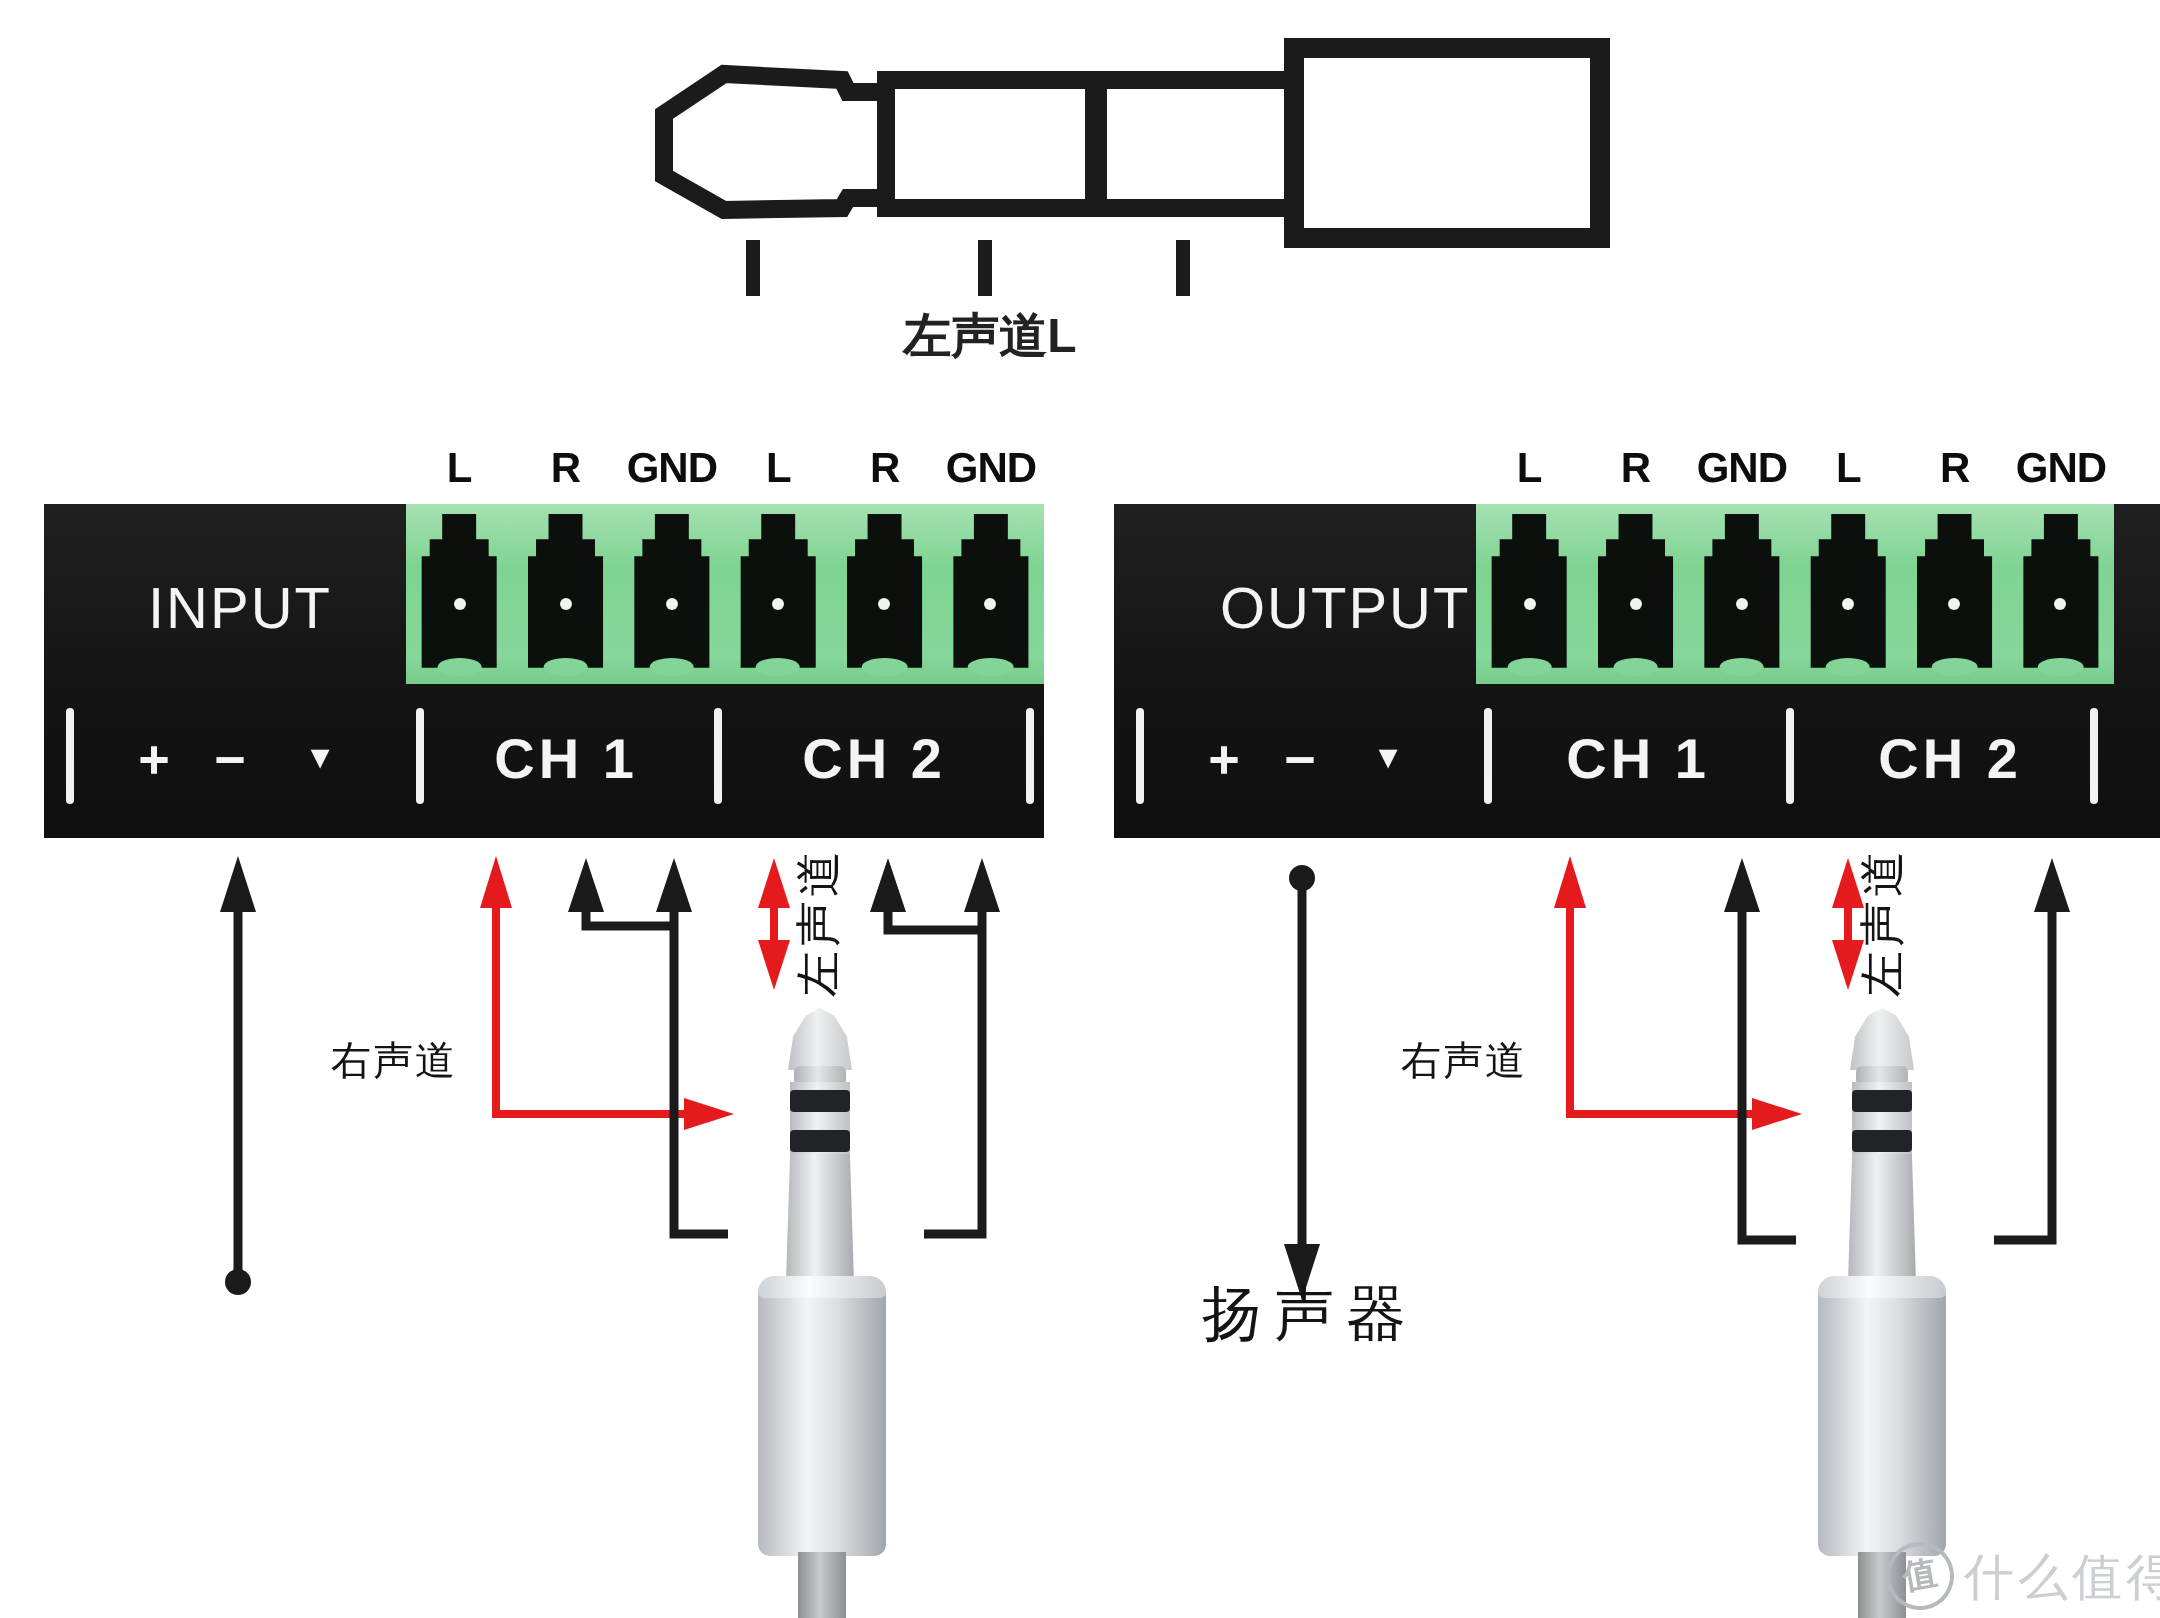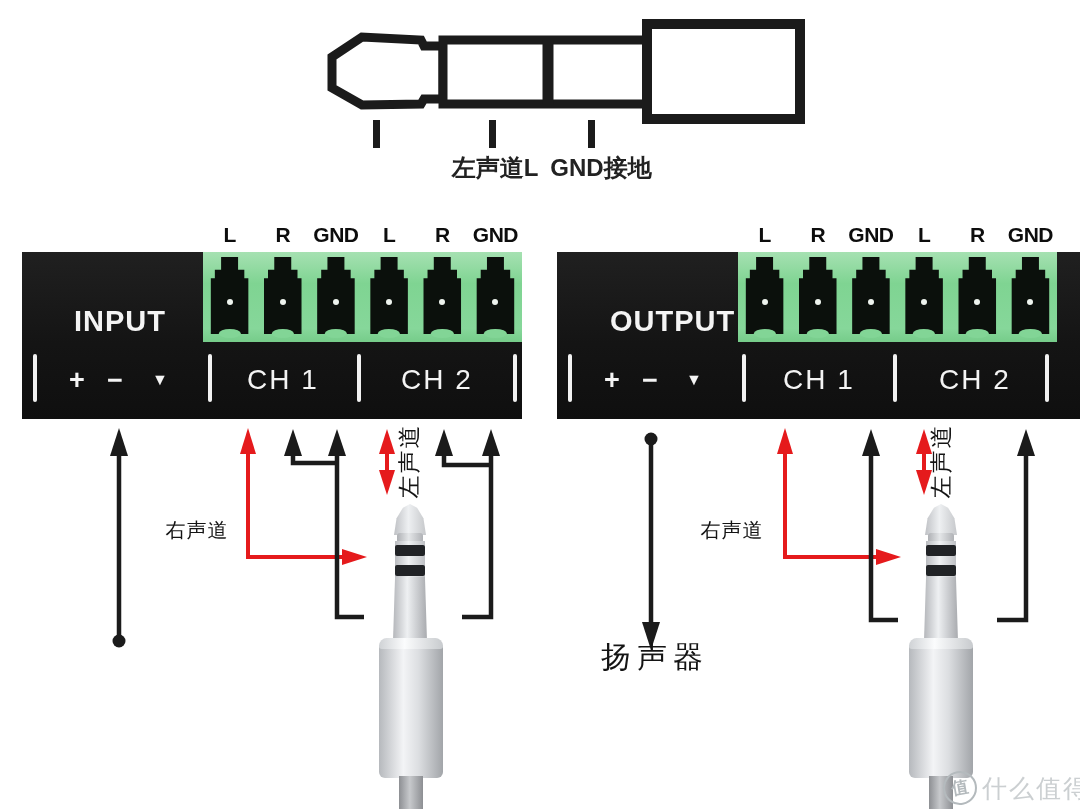--- a/index.html
+++ b/index.html
@@ -18,43 +18,43 @@
   }
 
   
   .pinrow{position:absolute;top:223px;height:26px;display:flex;}
   .pinrow span{flex:1;text-align:center;font-size:21px;font-weight:bold;color:#0d0d0d;letter-spacing:-0.5px;}
   .panel{
     position:absolute;top:252px;height:167px;
     background:linear-gradient(180deg,#202020 0%,#141414 55%,#0f0f0f 100%);
   }
   .panel-name{
-    position:absolute;color:#f4f4f4;font-weight:bold;font-size:29px;letter-spacing:1px;
-    top:52px;height:34px;line-height:34px;
+    position:absolute;color:#f4f4f4;font-weight:normal;font-size:29px;letter-spacing:1px;
+    top:36px;height:34px;line-height:34px;
   }
   .tblock{
     position:absolute;top:0;height:90px;display:flex;
     background:linear-gradient(180deg,#a6e1b2 0%,#7fd492 35%,#86d79a 85%,#76cc8a 100%);
   }
   .tcell{position:relative;flex:1;}
   .flask{
     position:absolute;left:8%;right:8%;top:5%;bottom:9%;background:#0b100c;
     clip-path:polygon(31% 0,69% 0,69% 17%,83% 17%,83% 28%,92% 28%,92% 100%,8% 100%,8% 28%,17% 28%,17% 17%,31% 17%);
   }
   .tdot{position:absolute;width:6px;height:6px;border-radius:50%;background:#eef4ee;left:calc(50% - 3px);top:52%;}
   .tbump{position:absolute;bottom:5%;left:50%;transform:translateX(-50%);width:42%;height:9px;border-radius:50%;background:#82d596;}
   .divider{position:absolute;top:102px;width:4px;height:48px;background:#f2f2f2;border-radius:2px;}
   .ctrl,.chlabel{
     position:absolute;top:108px;height:40px;line-height:40px;color:#f4f4f4;
     transform:translateX(-50%);white-space:nowrap;
   }
   .ctrl-plus{font-size:27px;font-weight:bold;}
   .ctrl-minus{font-size:27px;font-weight:bold;}
   .ctrl-down{font-size:16px;}
-  .chlabel{font-size:28px;font-weight:normal;letter-spacing:2px;}
+  .chlabel{font-size:28px;font-weight:bold;letter-spacing:2px;}
 
   
   .cn-label{position:absolute;color:#141414;white-space:nowrap;text-align:center;}
   .src-label{font-size:30px;letter-spacing:6px;width:140px;}
   .rch-label{font-size:20px;letter-spacing:1px;width:76px;}
   .lch-label{font-size:23px;letter-spacing:2px;width:86px;height:26px;line-height:26px;transform:rotate(-90deg);}
 
   
   .jack{position:absolute;}
   .j-cone{position:absolute;width:32px;height:31px;
@@ -93,21 +93,20 @@
       <path d="M443,46 L424,46 L421,40 L362,37 L332,57 L332,88 L362,105 L421,104 L424,99 L443,99 Z"></path>
       <rect x="443" y="40" width="204" height="64"></rect>
       <line x1="548" y1="40" x2="548" y2="104" stroke-width="11"></line>
       <rect x="647" y="24" width="153" height="95" stroke-width="10"></rect>
     </g>
   </svg>
   <div class="tick" style="left:373px;top:120px;"></div>
   <div class="tick" style="left:489px;top:120px;"></div>
   <div class="tick" style="left:588px;top:120px;"></div>
   <div class="plug-label" style="left:435px;">左声道L</div>
-  <div class="plug-label" style="left:541px;">GND接地</div>
 
   <div class="pinrow" style="left:203px;width:319px;">
     <span>L</span>
     <span>R</span>
     <span>GND</span>
     <span>L</span>
     <span>R</span>
     <span>GND</span>
   </div>
   <div class="panel" style="left:22px;width:500px;">

